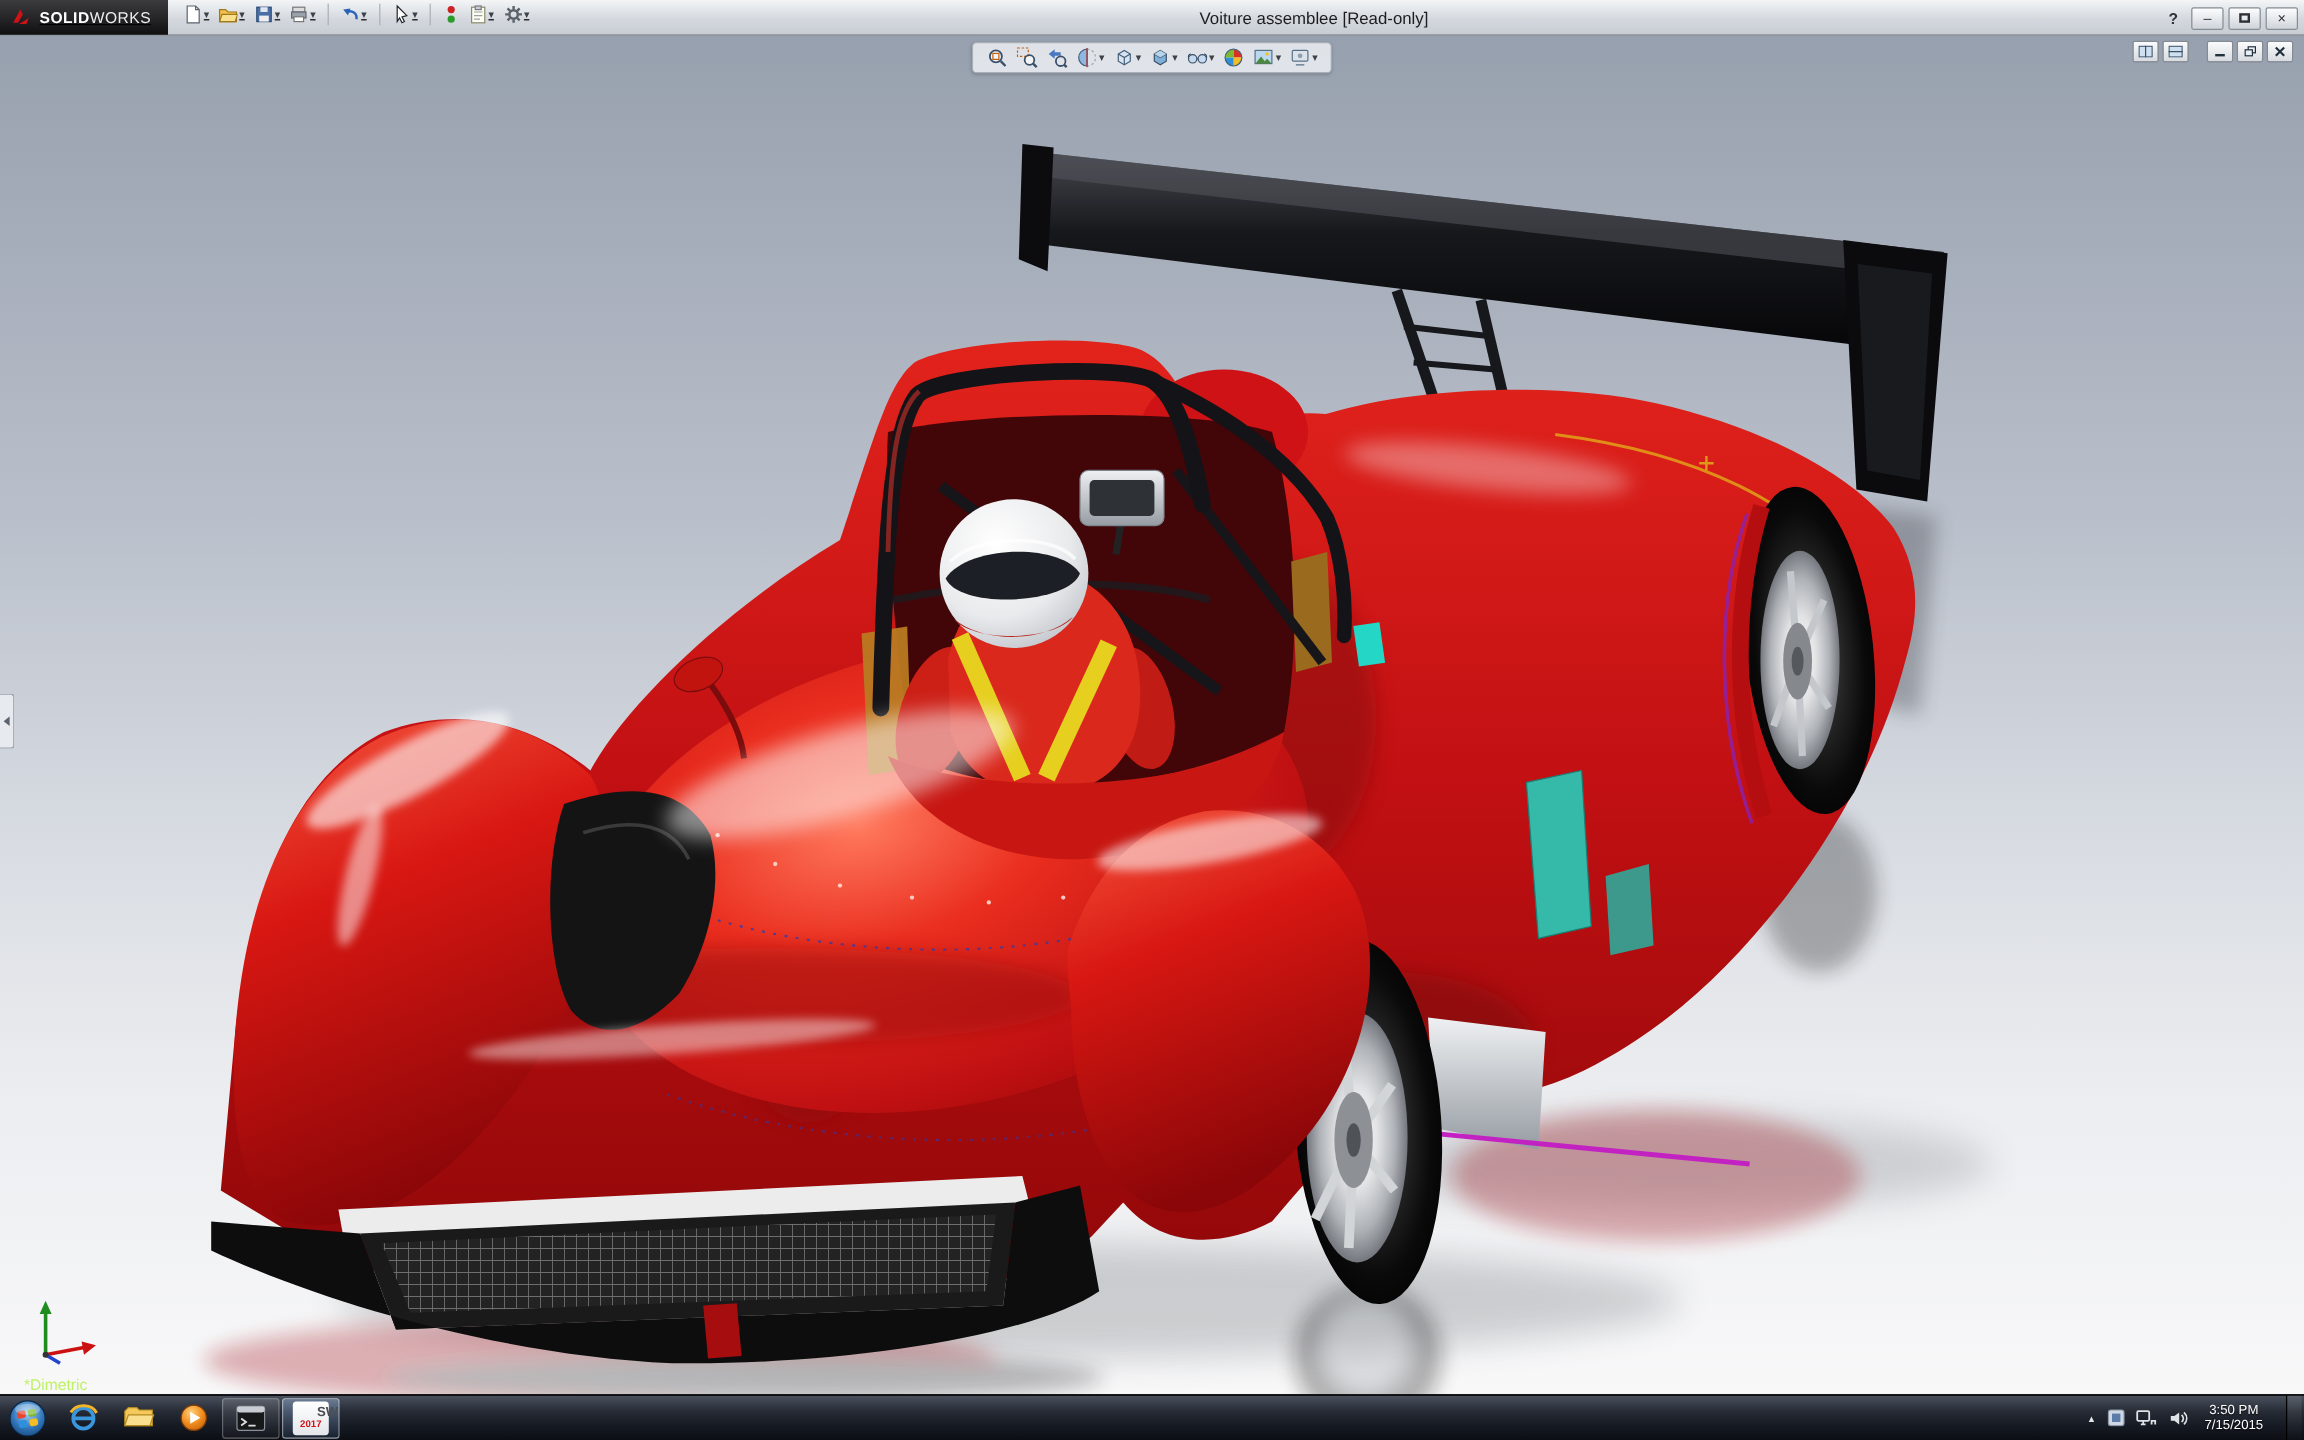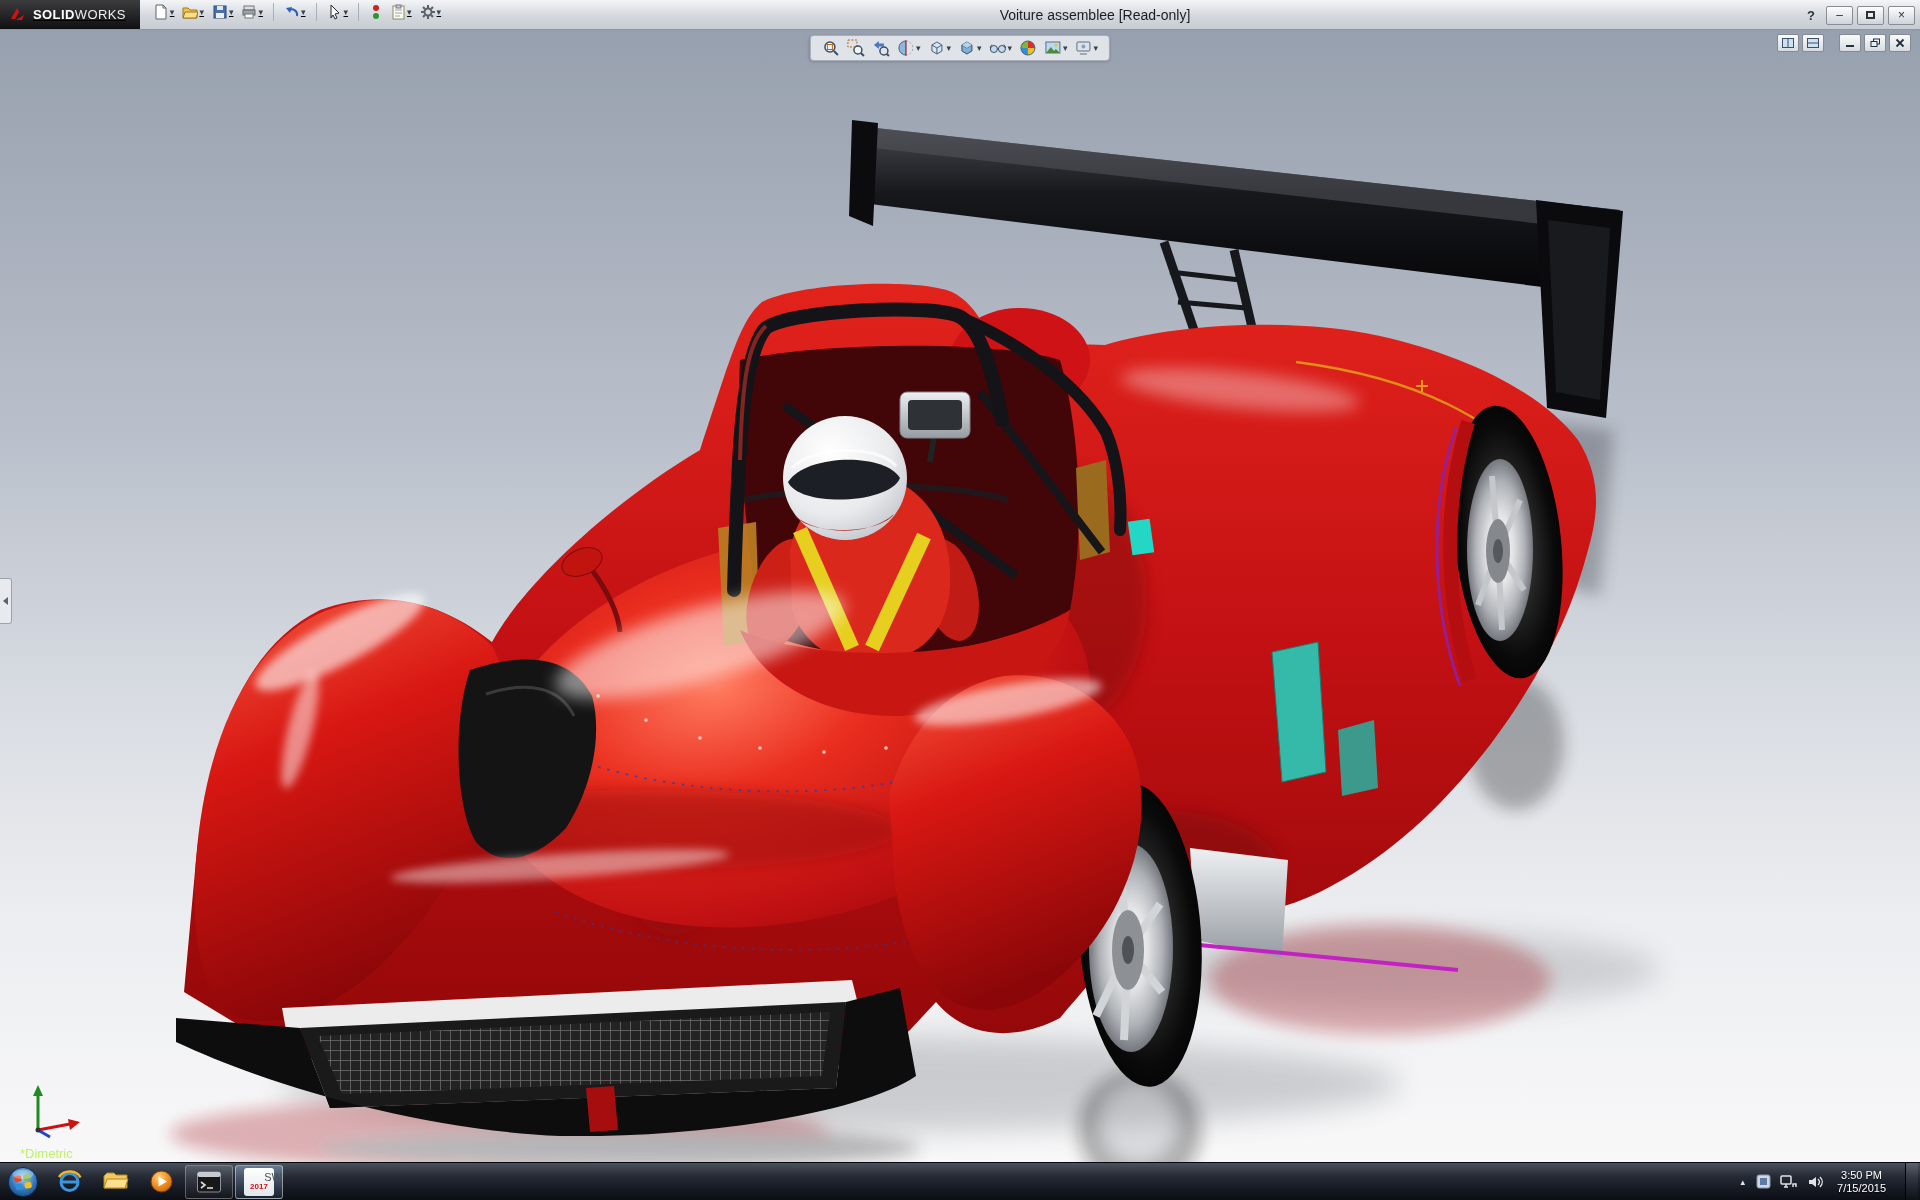--- a/index.html
+++ b/index.html
@@ -40,21 +40,21 @@
   .triad { position:absolute; left:22px; bottom:18px; }
   .orientation { position:absolute; left:8px; bottom:1px; font-size:13px; color:#bef264;margin-left:12px; }
 
   
   .taskbar { position:relative; height:38px; background:linear-gradient(#4a515d,#242933 38%,#151922 70%,#0b0e13); border-top:1px solid #05070a; display:flex; align-items:center; }
   .start { width:46px; height:38px; display:flex; align-items:center; justify-content:center; }
   .task { width:46px; height:38px; display:flex; align-items:center; justify-content:center; }
   .task.framed { width:48px; height:34px; margin:2px 1px; border:1px solid rgba(255,255,255,.28); border-radius:3px; background:linear-gradient(rgba(255,255,255,.13),rgba(255,255,255,.03)); }
   .task.active { background:linear-gradient(rgba(170,205,250,.38),rgba(70,100,140,.22)); border-color:rgba(255,255,255,.45); }
   .sw-tile { width:30px; height:28px; background:linear-gradient(#ffffff,#e3e6ea); border-radius:3px; display:flex; flex-direction:column; align-items:center; justify-content:center; line-height:1; }
-  .sw-tile .sw { font-size:11px; font-weight:normal; color:#4a4f55;margin-left:28px; }
+  .sw-tile .sw { font-size:11px; font-weight:bold; color:#4a4f55;margin-left:28px; }
   .sw-tile .yr { font-size:8px; font-weight:bold; color:#d01216; }
   .tray { margin-left:auto; display:flex; align-items:center; gap:9px; height:100%; padding-right:2px; }
   .chev { color:#e4e7ea; font-size:9px; padding:0 2px; }
   .tray svg { display:block; }
   .clock { text-align:center; color:#fff; font-size:11px; line-height:13px; padding:0 10px 0 4px; text-shadow:0 1px 1px rgba(0,0,0,.8); }
   .show-desktop { width:13px; height:100%; border-left:1px solid #000; background:linear-gradient(rgba(255,255,255,.10),rgba(255,255,255,.01)); }
 </style>
 </head>
 <body>
 

